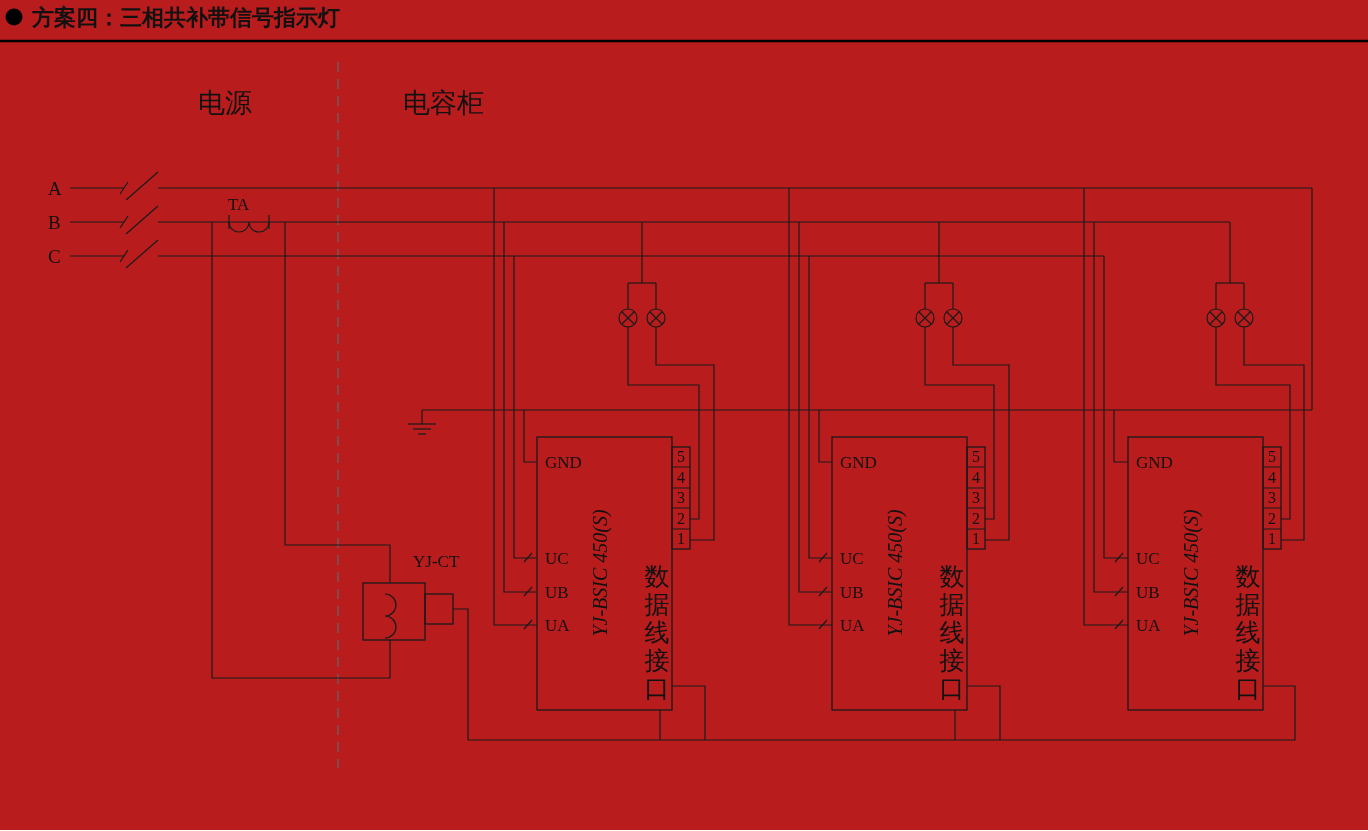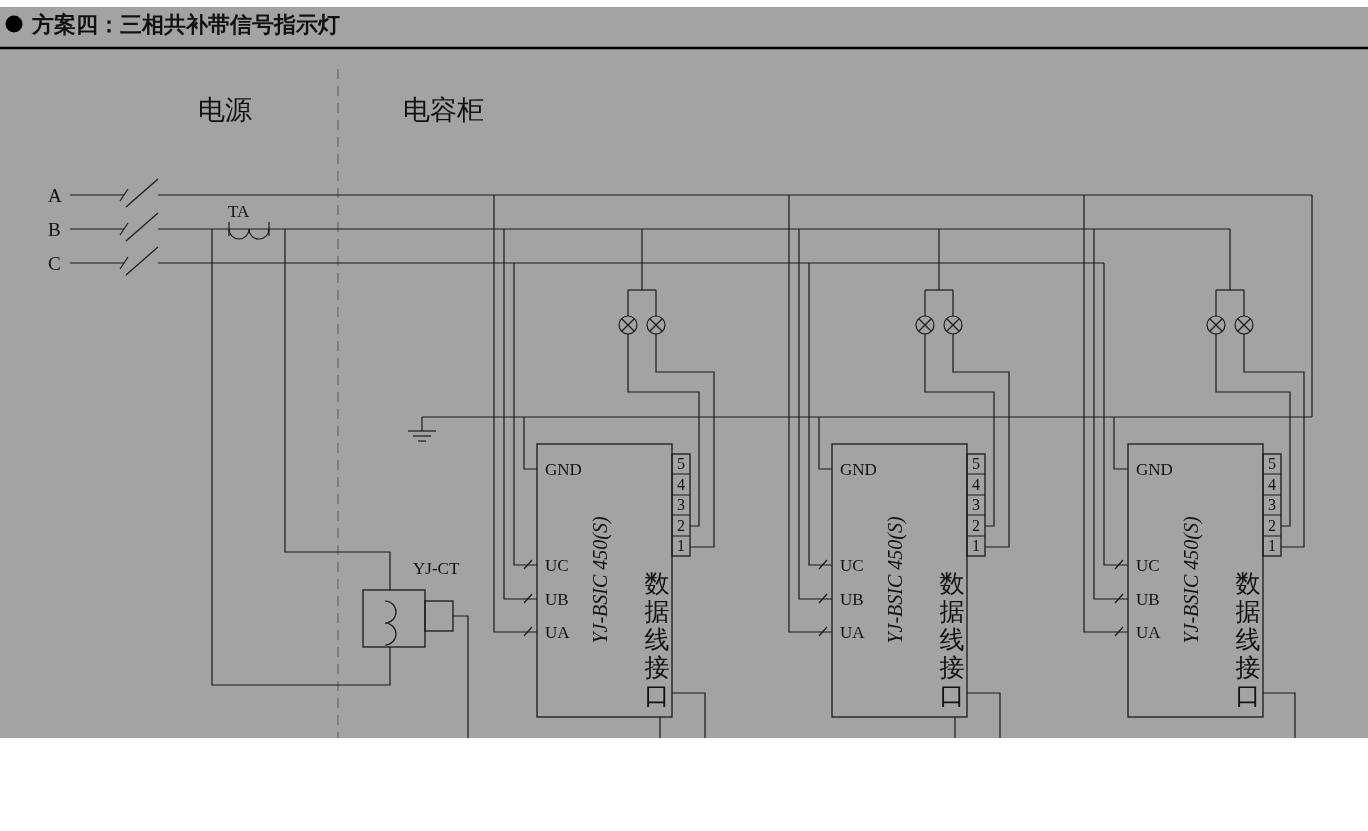--- a/index.html
+++ b/index.html
@@ -1,16 +1,16 @@
 <!DOCTYPE html>
 <html><head>
 <meta charset="utf-8">
 <style>
   html,body{margin:0;padding:0;background:#fff;}
-  .stage{width:1368px;height:731px;position:relative;background:#a3a3a3;margin-top:7px;}
+  .stage{width:1368px;height:830px;position:relative;background:#b91c1c;}
   svg{display:block;}
   .w{fill:none;stroke:#1a1a1a;stroke-width:1.2;}
   .bx{fill:none;stroke:#1a1a1a;stroke-width:1.3;}
   .dash{fill:none;stroke:#666;stroke-width:1.2;stroke-dasharray:10 7;}
   .rule{stroke:#000;stroke-width:2.6;}
   text{fill:#111;}
   .title{font-family:"Liberation Sans","DejaVu Sans",sans-serif;font-weight:bold;font-size:22px;}
   .cjk-lg{font-family:"Liberation Serif","DejaVu Serif",serif;font-size:27px;}
   .lbl{font-family:"Liberation Serif","DejaVu Serif",serif;font-size:19px;}
   .lbl-sm{font-family:"Liberation Serif","DejaVu Serif",serif;font-size:17px;}

